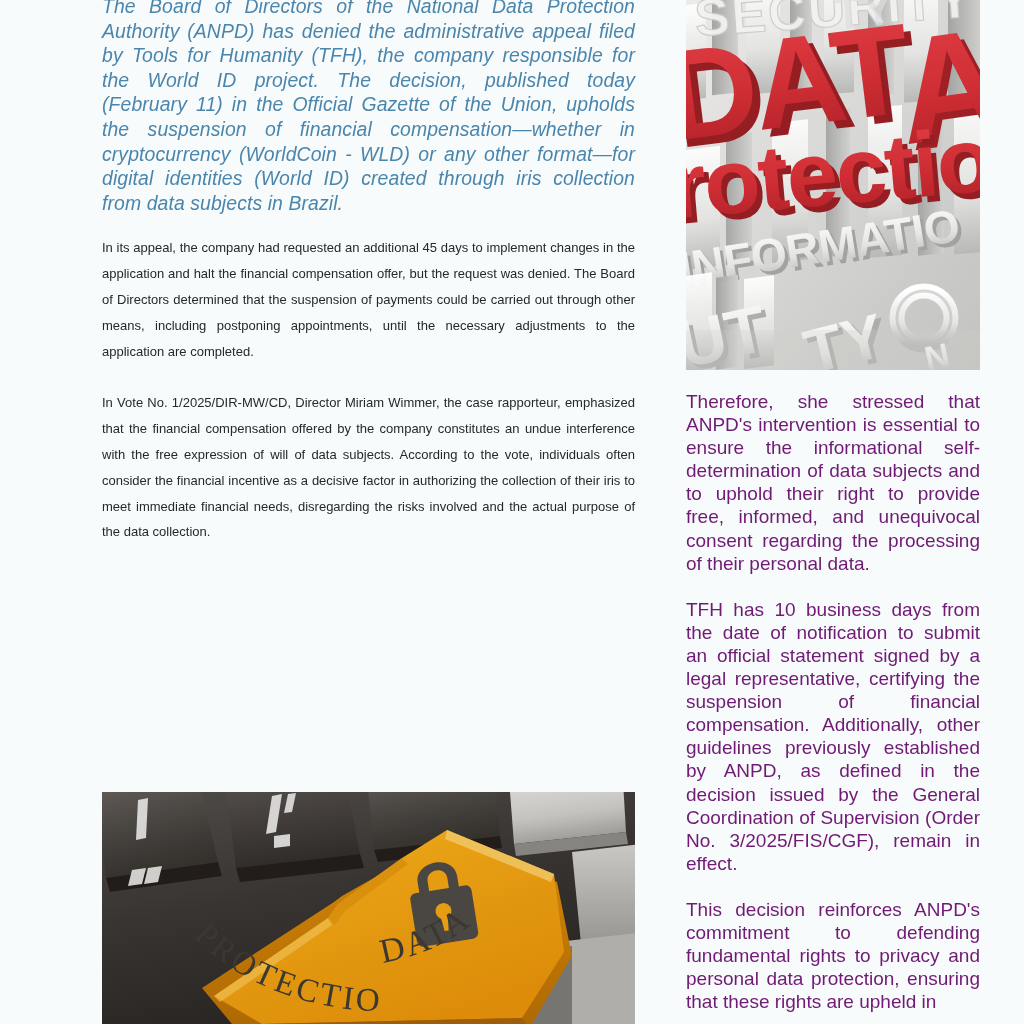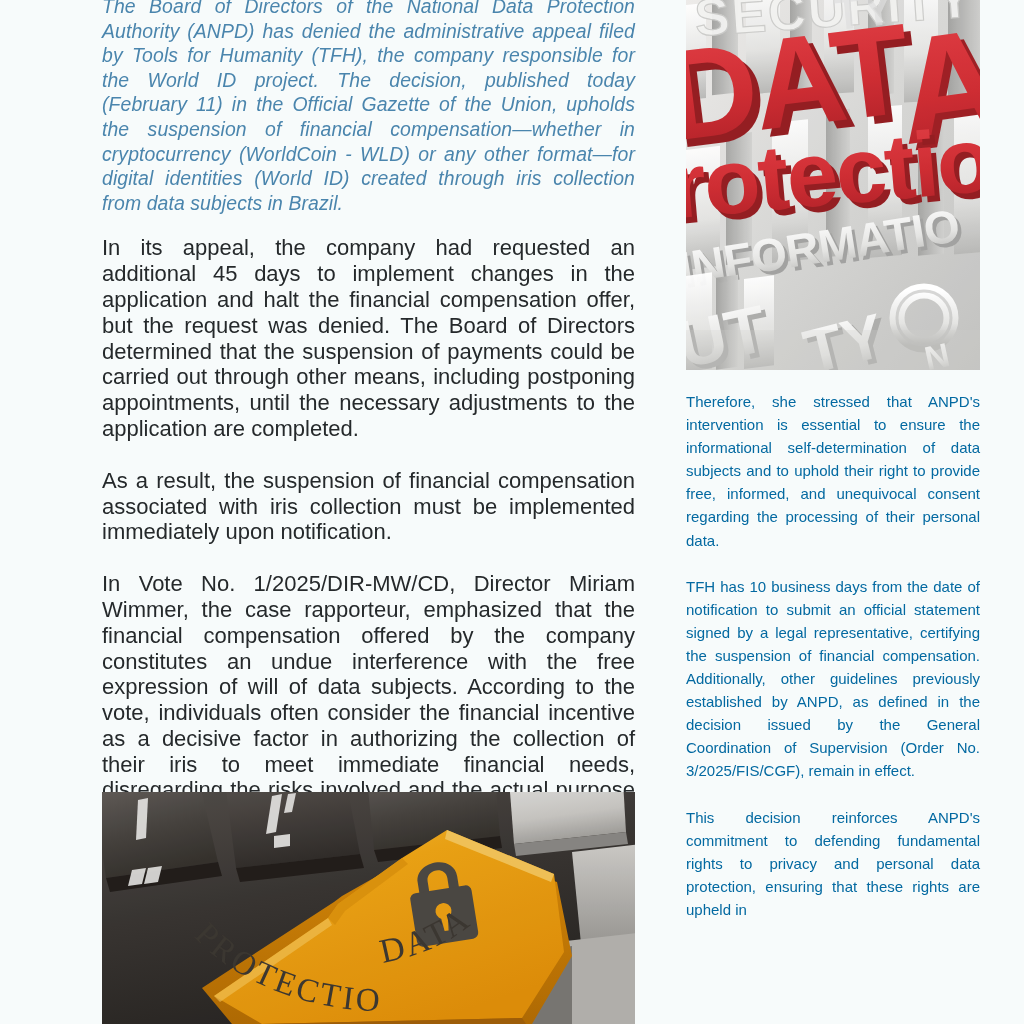--- a/index.html
+++ b/index.html
@@ -36,41 +36,41 @@
     font-size: 19.4px;
     line-height: 24.6px;
     color: #4a85ad;
     text-align: justify;
     text-justify: inter-word;
     margin: 0 0 20px 0;
     letter-spacing: 0.1px;
   }
 
   .body-para {
-    font-size: 22px;
+    font-size: 13px;
     line-height: 25.8px;
     color: #25292b;
     text-align: justify;
     text-justify: inter-word;
     margin: 0 0 26px 0;
   }
   .body-para:last-child { margin-bottom: 8px; }
 
   
   #right-col {
     position: absolute;
     left: 686px;
     top: 390px;
     width: 294px;
   }
 
   .side-para {
-    font-size: 15px;
+    font-size: 19px;
     line-height: 23.1px;
-    color: #0369a1;
+    color: #701a75;
     text-align: justify;
     text-justify: inter-word;
     margin: 0 0 23px 0;
   }
   .side-para:last-child { margin-bottom: 0; }
 
   
   #wordcloud-figure {
     position: absolute;
     left: 686px;
@@ -192,21 +192,20 @@
       <rect x="0" y="330" width="294" height="40" fill="#cfcfcd" opacity="0.25"></rect>
     </svg>
   </div>
 
   <div id="left-col">
 
     <p class="lead-para">The Board of Directors of the National Data Protection Authority (ANPD) has denied the administrative appeal filed by Tools for Humanity (TFH), the company responsible for the World ID project. The decision, published today (February 11) in the Official Gazette of the Union, upholds the suspension of financial compensation—whether in cryptocurrency (WorldCoin - WLD) or any other format—for digital identities (World ID) created through iris collection from data subjects in Brazil.</p>
 
     <p class="body-para">In its appeal, the company had requested an additional 45 days to implement changes in the application and halt the financial compensation offer, but the request was denied. The Board of Directors determined that the suspension of payments could be carried out through other means, including postponing appointments, until the necessary adjustments to the application are completed.</p>
 
-    <p class="body-para">As a result, the suspension of financial compensation associated with iris collection must be implemented immediately upon notification.</p>
 
     <p class="body-para">In Vote No. 1/2025/DIR-MW/CD, Director Miriam Wimmer, the case rapporteur, emphasized that the financial compensation offered by the company constitutes an undue interference with the free expression of will of data subjects. According to the vote, individuals often consider the financial incentive as a decisive factor in authorizing the collection of their iris to meet immediate financial needs, disregarding the risks involved and the actual purpose of the data collection.</p>
 
   </div>
 
   <div id="right-col">
 
     <p class="side-para">Therefore, she stressed that ANPD's intervention is essential to ensure the informational self-determination of data subjects and to uphold their right to provide free, informed, and unequivocal consent regarding the processing of their personal data.</p>
 
     <p class="side-para">TFH has 10 business days from the date of notification to submit an official statement signed by a legal representative, certifying the suspension of financial compensation. Additionally, other guidelines previously established by ANPD, as defined in the decision issued by the General Coordination of Supervision (Order No. 3/2025/FIS/CGF), remain in effect.</p>

